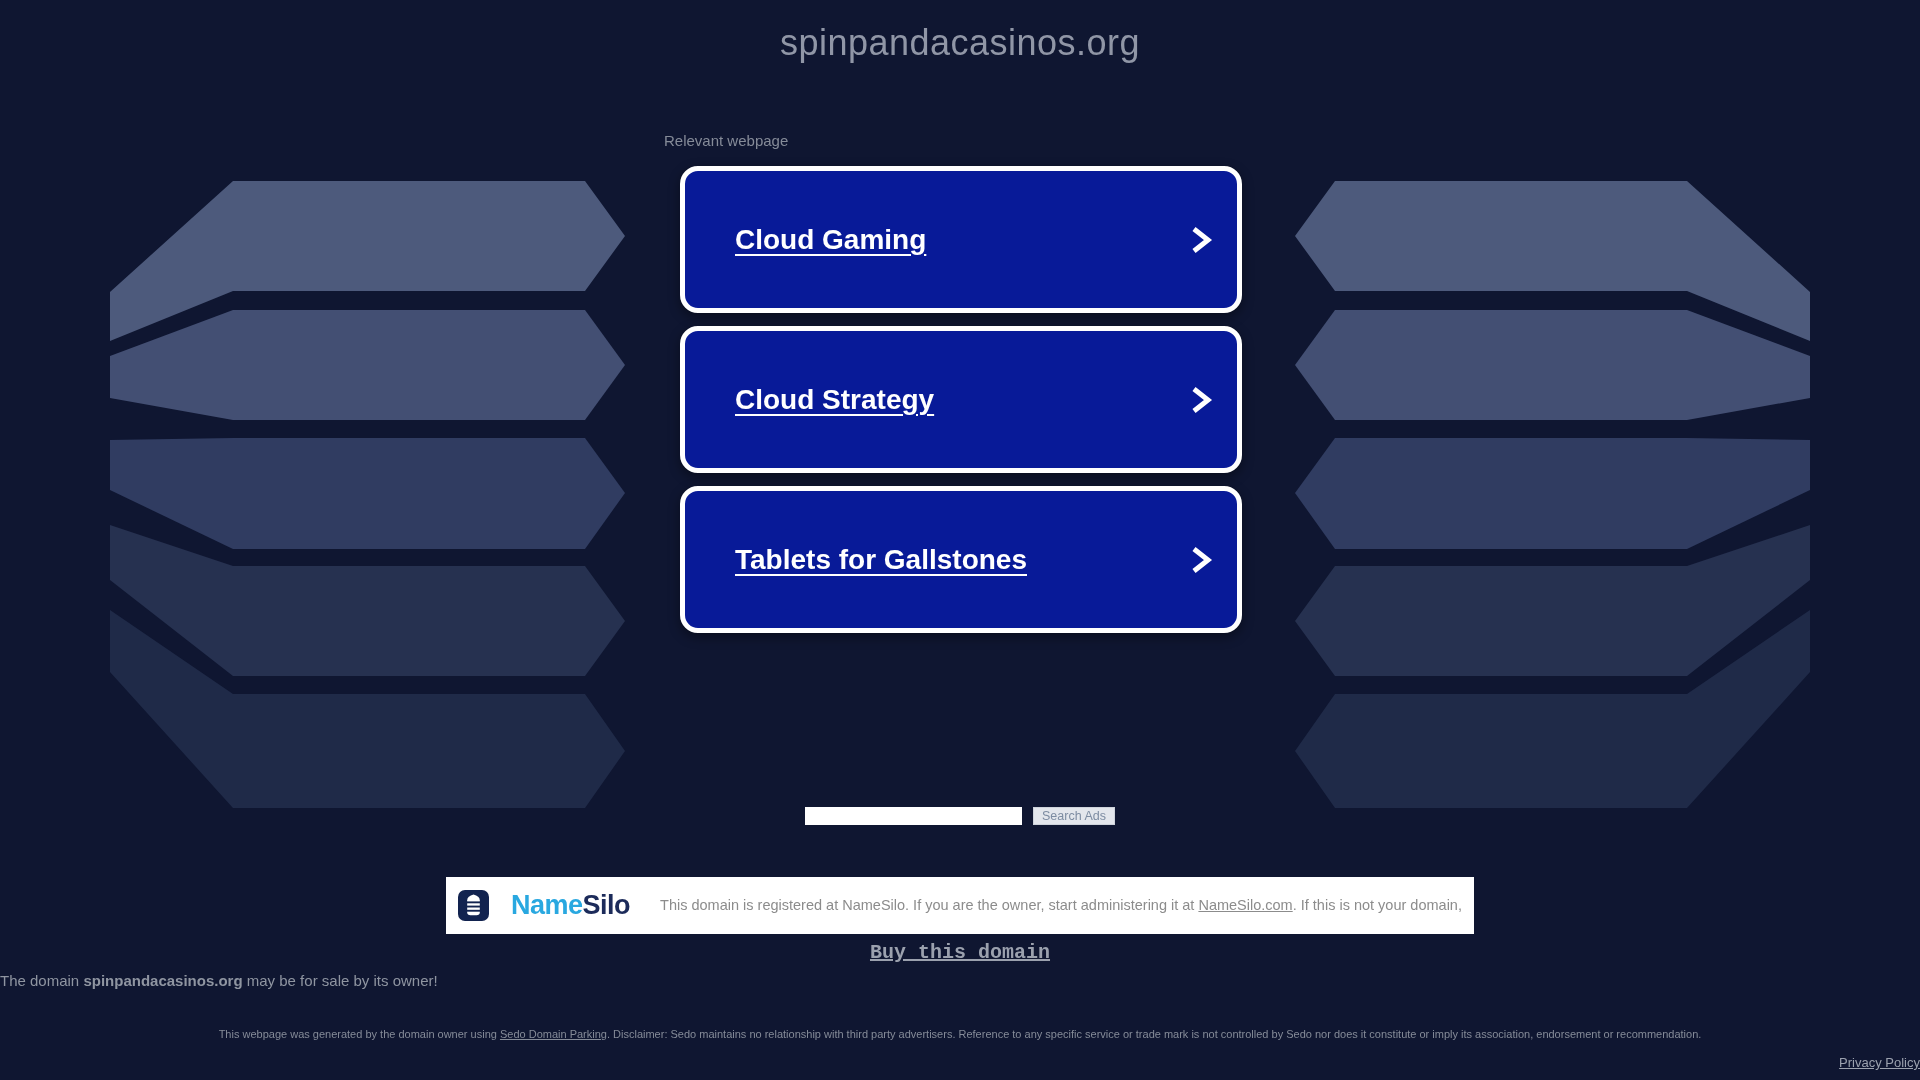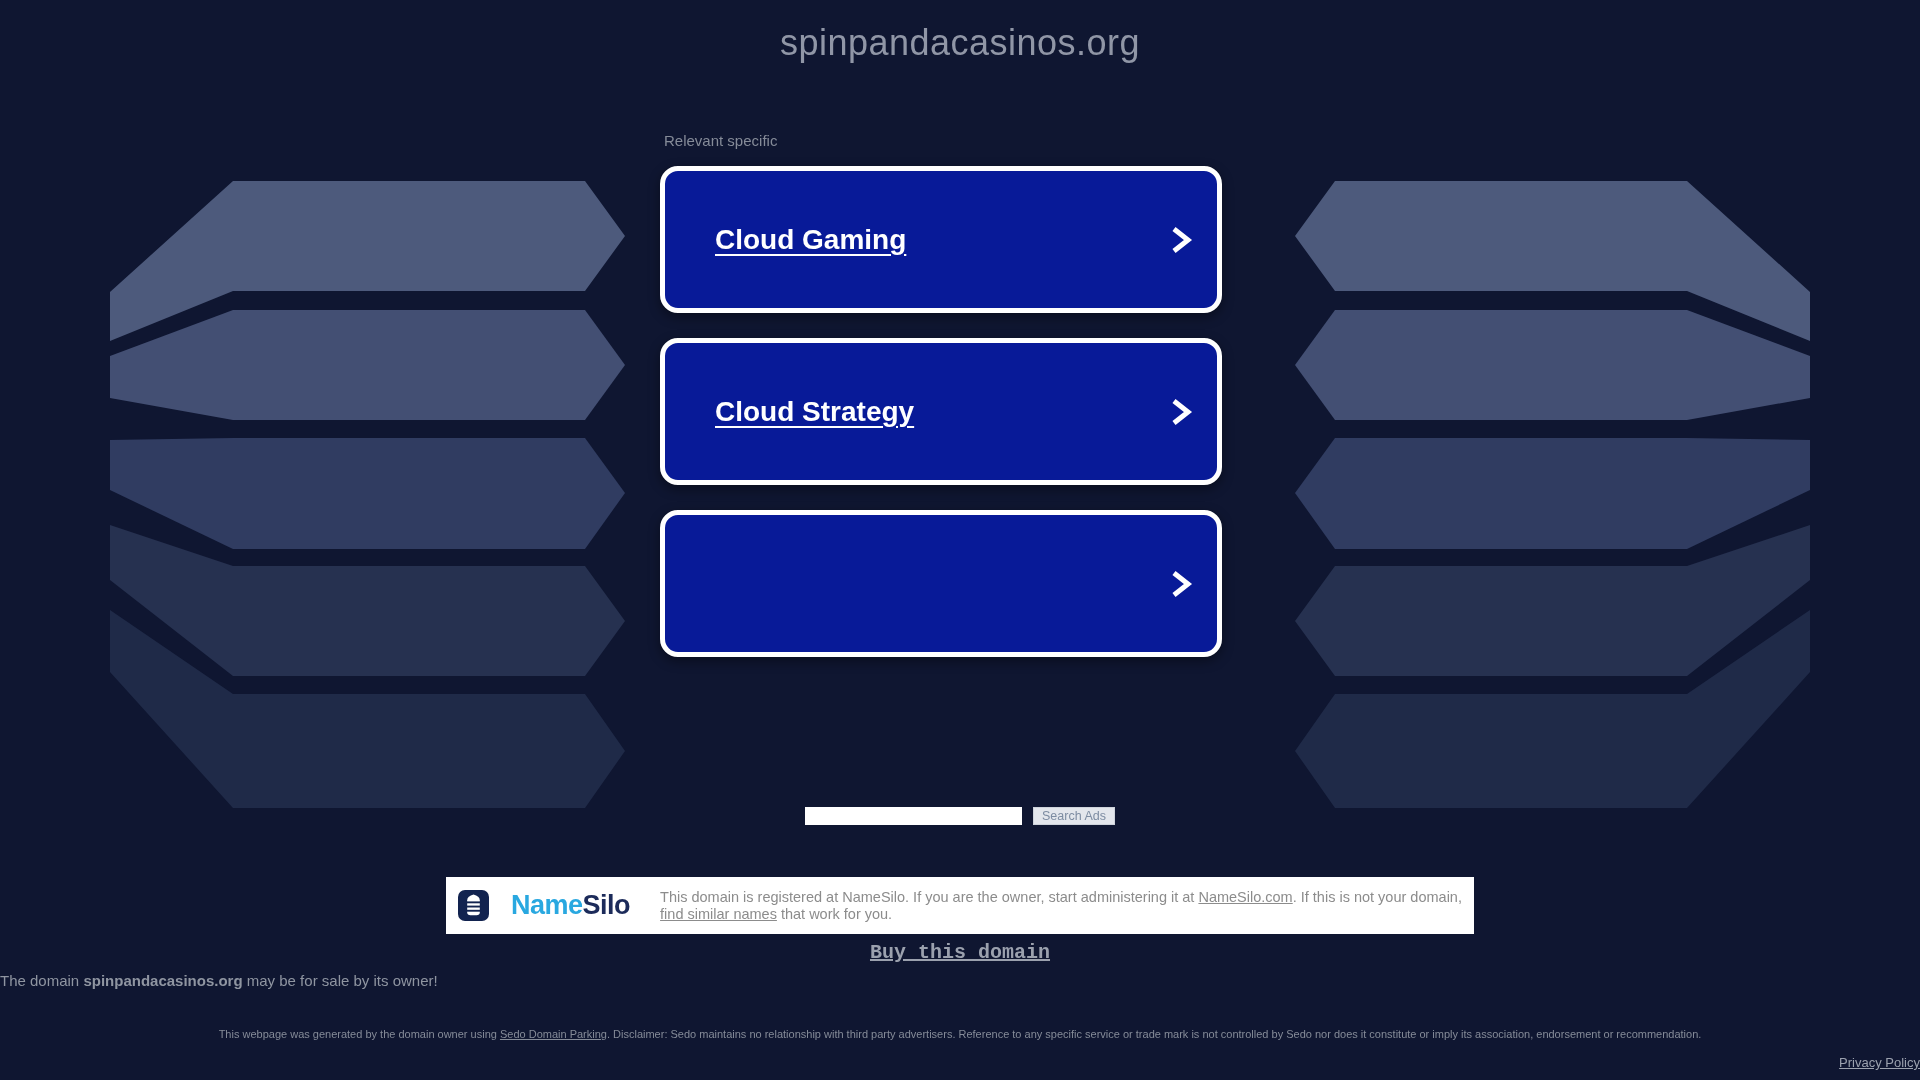--- a/index.html
+++ b/index.html
@@ -11,22 +11,22 @@
   .bg-decor{position:absolute;left:0;top:0;z-index:0;}
   .page-title{
     position:absolute;top:22px;left:0;width:100%;text-align:center;
     font-size:36px;font-weight:400;color:var(--title-text,#9096a6);letter-spacing:.5px;z-index:2;
   }
   .relevant-label{
     position:absolute;left:664px;top:132px;font-size:15px;
     color:var(--muted-text,#858b98);z-index:2;
   }
   .search-buttons{
-    position:absolute;left:660px;top:166px;width:562px;
-    display:flex;flex-direction:column;gap:25px;z-index:2;
+    position:absolute;left:680px;top:166px;width:562px;
+    display:flex;flex-direction:column;gap:13px;z-index:2;
   }
   .search-button{
     box-sizing:border-box;height:147px;border:5px solid #ffffff;border-radius:18px;
     background:var(--accent-blue,#081a98);
     display:flex;align-items:center;padding-left:50px;position:relative;
     box-shadow:0 4px 12px rgba(0,0,0,.4);cursor:pointer;
   }
   .search-button .link{
     color:#ffffff;font-size:28px;font-weight:bold;text-decoration:underline;
     text-underline-offset:5px;text-decoration-thickness:2px;cursor:pointer;
@@ -80,36 +80,37 @@
     <polygon style="fill:var(--band-4,#263150)" points="110,525 233,566 585,566 625,621 585,676 233,676 110,580"></polygon>
     <polygon style="fill:var(--band-5,#1f2a48)" points="110,610 233,694 585,694 625,751 585,808 233,808 110,672"></polygon>
   </g>
   <g transform="translate(1920,0) scale(-1,1)">
     <use href="#fan-left"></use>
   </g>
 </svg>
 
 <div class="page-title">spinpandacasinos.org</div>
 
-<div class="relevant-label">Relevant specific</div>
+<div class="relevant-label">Relevant webpage</div>
 
 <div class="search-buttons">
   <div class="search-button">
     <span class="link">Cloud Gaming</span>
     <svg class="chevron" width="32" height="34" viewBox="0 0 32 34">
       <polyline points="11,6 25,17 11,28" fill="none" stroke="#ffffff" stroke-width="5"></polyline>
     </svg>
   </div>
   <div class="search-button">
     <span class="link">Cloud Strategy</span>
     <svg class="chevron" width="32" height="34" viewBox="0 0 32 34">
       <polyline points="11,6 25,17 11,28" fill="none" stroke="#ffffff" stroke-width="5"></polyline>
     </svg>
   </div>
   <div class="search-button">
+    <span class="link">Tablets for Gallstones</span>
     <svg class="chevron" width="32" height="34" viewBox="0 0 32 34">
       <polyline points="11,6 25,17 11,28" fill="none" stroke="#ffffff" stroke-width="5"></polyline>
     </svg>
   </div>
 </div>
 
 <div class="search-row">
   <input class="search-input" type="text" value="" style="">
   <button class="search-ads-btn">Search Ads</button>
 </div>
@@ -120,21 +121,20 @@
       <rect x="0" y="0" width="31" height="31" rx="7" style="fill:var(--namesilo-icon-bg,#12234f)"></rect>
       <path d="M15.5,4.5 C19.5,5.4 21.8,7.4 21.8,10.2 L21.8,22.4 C21.8,24.1 20.5,25.2 18.6,25.2 L12.4,25.2 C10.5,25.2 9.2,24.1 9.2,22.4 L9.2,10.2 C9.2,7.4 11.5,5.4 15.5,4.5 Z" fill="#ffffff"></path>
       <rect x="8.6" y="11.4" width="13.8" height="1.9" style="fill:var(--namesilo-icon-bg,#12234f)"></rect>
       <rect x="8.6" y="15.6" width="13.8" height="1.9" style="fill:var(--namesilo-icon-bg,#12234f)"></rect>
       <rect x="8.6" y="19.8" width="13.8" height="1.9" style="fill:var(--namesilo-icon-bg,#12234f)"></rect>
     </svg>
     <span class="banner-wordmark"><span class="wm-name">Name</span><span class="wm-silo">Silo</span></span>
   </div>
   <div class="banner-text">
     <div><span>This domain is registered at NameSilo. If you are the owner, start administering it at </span><span class="tlink">NameSilo.com</span><span>. If this is not your domain,</span></div>
-    <div><span class="tlink">find similar names</span><span> that work for you.</span></div>
   </div>
 </div>
 
 <div class="buy-row">
   <span class="link">Buy this domain</span>
 </div>
 
 <div class="sale-line"><span>The domain </span><b>spinpandacasinos.org</b><span> may be for sale by its owner!</span></div>
 
 <div class="disclaimer"><span>This webpage was generated by the domain owner using </span><span class="tlink">Sedo Domain Parking</span><span>. Disclaimer: Sedo maintains no relationship with third party advertisers. Reference to any specific service or trade mark is not controlled by Sedo nor does it constitute or imply its association, endorsement or recommendation.</span></div>

